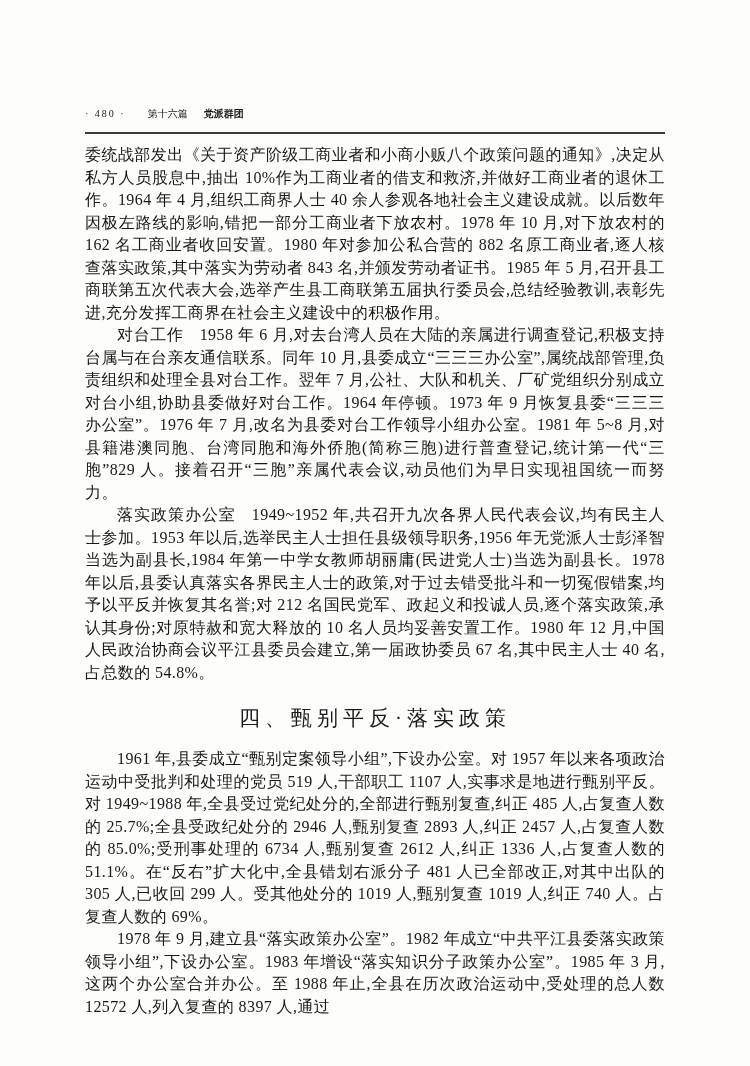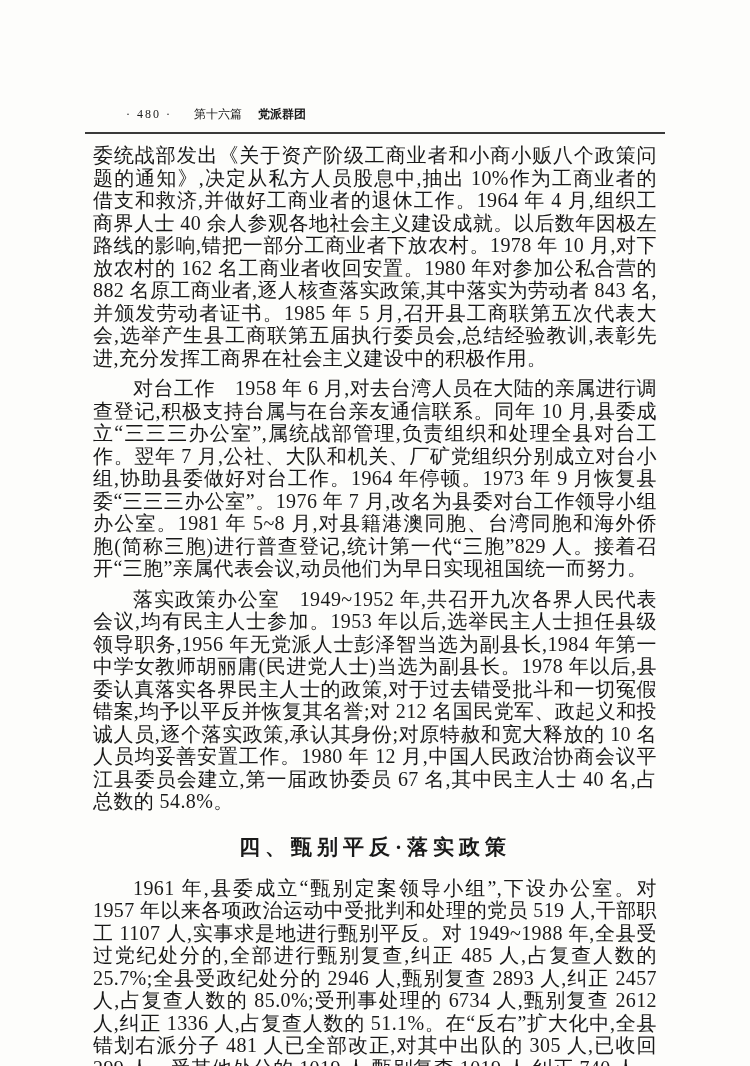--- a/index.html
+++ b/index.html
@@ -19,24 +19,23 @@
   }
   .content {
     position: absolute;
     left: 85px;
     top: 104px;
     width: 580px;
   }
   .page-header {
     display: flex;
     align-items: flex-start;
-    font-size: 12px;
+    font-size: 10px;
     line-height: 20px;
     padding-bottom: 8px;
-    margin-left: 41px;
   }
   .page-number {
     font-weight: 400;
     letter-spacing: 2px;
     margin-right: 22px;
     white-space: nowrap;
   }
   .part-label {
     font-weight: 400;
     font-family: "Liberation Sans", "DejaVu Sans", sans-serif;
@@ -47,38 +46,38 @@
     font-weight: 700;
     font-family: "Liberation Sans", "DejaVu Sans", sans-serif;
     white-space: nowrap;
   }
   .header-rule {
     border: none;
     border-top: 2px solid #3a3a3a;
     margin: 0 0 10px 0;
   }
   .body-text p {
-    margin: 8px;
-    font-size: 20px;
+    margin: 0;
+    font-size: 16px;
     line-height: 22.5px;
     text-align: justify;
     letter-spacing: 0.4px;
   }
   .body-text p.indented {
     text-indent: 2em;
   }
   .para-lead {
     font-weight: 400;
     font-family: "Liberation Sans", "DejaVu Sans", sans-serif;
     margin-right: 1em;
   }
   .section-heading {
     text-align: center;
     font-size: 21px;
-    font-weight: 700;
+    font-weight: 400;
     letter-spacing: 5px;
     margin: 20px 0 16px 0;
     line-height: 28px;
   }
 </style>
 </head>
 <body>
 
 <div class="page">
   <div class="content">
@@ -97,16 +96,17 @@
 
       <p class="indented"><span class="para-lead">对台工作</span><span>1958 年 6 月,对去台湾人员在大陆的亲属进行调查登记,积极支持台属与在台亲友通信联系。同年 10 月,县委成立“三三三办公室”,属统战部管理,负责组织和处理全县对台工作。翌年 7 月,公社、大队和机关、厂矿党组织分别成立对台小组,协助县委做好对台工作。1964 年停顿。1973 年 9 月恢复县委“三三三办公室”。1976 年 7 月,改名为县委对台工作领导小组办公室。1981 年 5~8 月,对县籍港澳同胞、台湾同胞和海外侨胞(简称三胞)进行普查登记,统计第一代“三胞”829 人。接着召开“三胞”亲属代表会议,动员他们为早日实现祖国统一而努力。</span></p>
 
 
       <p class="indented"><span class="para-lead">落实政策办公室</span><span>1949~1952 年,共召开九次各界人民代表会议,均有民主人士参加。1953 年以后,选举民主人士担任县级领导职务,1956 年无党派人士彭泽智当选为副县长,1984 年第一中学女教师胡丽庸(民进党人士)当选为副县长。1978 年以后,县委认真落实各界民主人士的政策,对于过去错受批斗和一切冤假错案,均予以平反并恢复其名誉;对 212 名国民党军、政起义和投诚人员,逐个落实政策,承认其身份;对原特赦和宽大释放的 10 名人员均妥善安置工作。1980 年 12 月,中国人民政治协商会议平江县委员会建立,第一届政协委员 67 名,其中民主人士 40 名,占总数的 54.8%。</span></p>
 
       <h2 class="section-heading">四、甄别平反·落实政策</h2>
 
       <p class="indented"><span>1961 年,县委成立“甄别定案领导小组”,下设办公室。对 1957 年以来各项政治运动中受批判和处理的党员 519 人,干部职工 1107 人,实事求是地进行甄别平反。对 1949~1988 年,全县受过党纪处分的,全部进行甄别复查,纠正 485 人,占复查人数的 25.7%;全县受政纪处分的 2946 人,甄别复查 2893 人,纠正 2457 人,占复查人数的 85.0%;受刑事处理的 6734 人,甄别复查 2612 人,纠正 1336 人,占复查人数的 51.1%。在“反右”扩大化中,全县错划右派分子 481 人已全部改正,对其中出队的 305 人,已收回 299 人。受其他处分的 1019 人,甄别复查 1019 人,纠正 740 人。占复查人数的 69%。</span></p>
 
+      <p class="indented"><span>1978 年 9 月,建立县“落实政策办公室”。1982 年成立“中共平江县委落实政策领导小组”,下设办公室。1983 年增设“落实知识分子政策办公室”。1985 年 3 月,这两个办公室合并办公。至 1988 年止,全县在历次政治运动中,受处理的总人数 12572 人,列入复查的 8397 人,通过</span></p>
 
     </div>
   </div>
 </div>
 
 </body></html>

